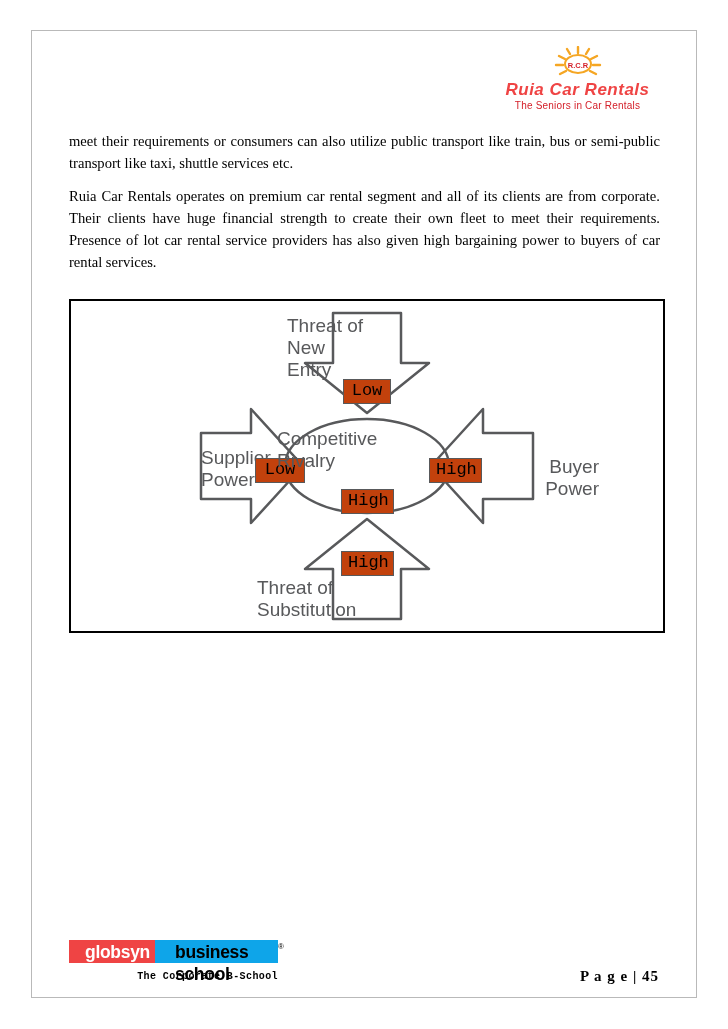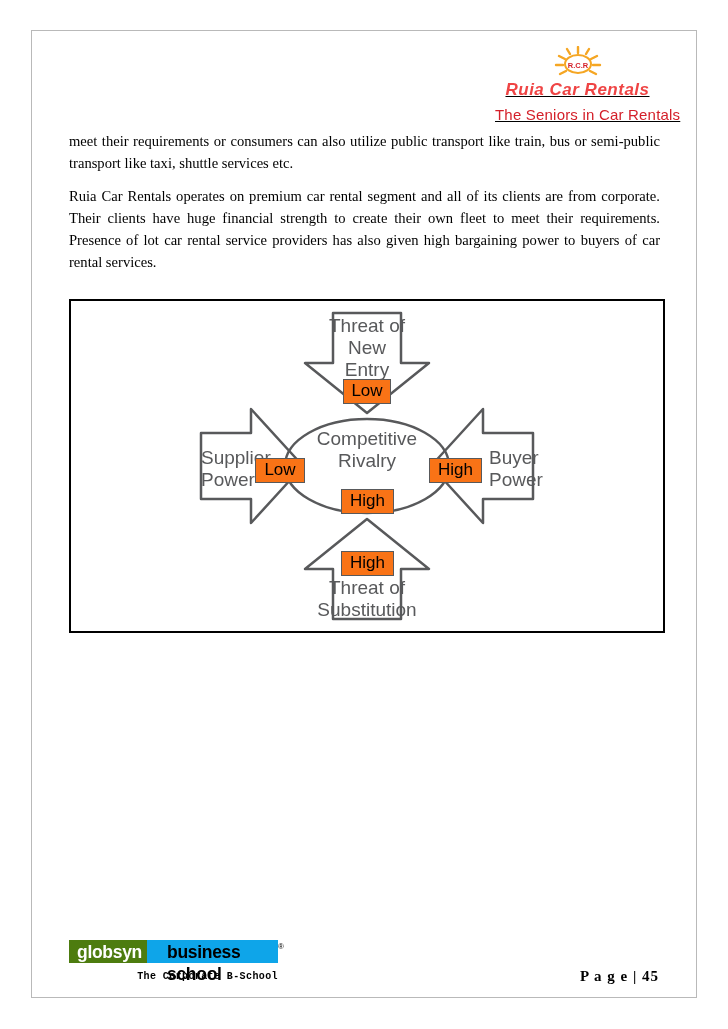--- a/index.html
+++ b/index.html
@@ -38,21 +38,20 @@
     width: 591px;
   }
 
   
   .logo-wrap {
     position: absolute;
     right: 0px;
     top: 0px;
     width: 165px;
     text-align: center;
-    text-decoration: underline;
   }
   .logo-sun {
     position: relative;
     width: 165px;
     height: 36px;
   }
   .sun-burst {
     position: absolute;
     left: 50%;
     top: 2px;
@@ -65,26 +64,25 @@
     font-weight: bold;
     font-style: italic;
     font-size: 17px;
     color: #ef4444;
     letter-spacing: 0.5px;
     line-height: 19px;
     white-space: nowrap;
   }
   .logo-tag {
     font-family: "Liberation Sans", sans-serif;
-    font-size: 15px;
+    font-size: 10px;
     color: #d4202a;
     letter-spacing: 0.2px;
-    margin-top: 7px;
+    margin-top: 1px;
     white-space: nowrap;
-    text-align: right;
   }
 
   
   p.body {
     font-size: 14.6px;
     line-height: 22px;
     text-align: justify;
     margin: 0 0 11px 0;
   }
   p.first {
@@ -111,28 +109,28 @@
     position: absolute;
     left: 0;
     top: 0;
   }
   .dlabel {
     position: absolute;
     font-family: "Liberation Sans", sans-serif;
     color: #58595b;
     font-size: 19px;
     line-height: 22px;
-    text-align: center;
+    text-align: left;
     white-space: pre-line;
   }
   .vbox {
     position: absolute;
     border: 1.5px solid #58595b;
-    background: #f97316;
-    font-family: Liberation Sans, sans-serif;
+    background: #c2410c;
+    font-family: Liberation Mono, monospace;
     color: #000000;
     font-size: 17px;
     line-height: 20px;
     text-align: center;
     padding: 1px 6px 2px 6px;
     box-sizing: border-box;
   }
 
   
   .footer-logo {
@@ -140,26 +138,26 @@
     left: 69px;
     top: 940px;
     width: 215px;
   }
   .gbs-row {
     display: flex;
     align-items: stretch;
     height: 23px;
   }
   .gbs-red {
-    background: #4d7c0f;
+    background: #ef4444;
     color: #ffffff;
     font-family: "Liberation Sans", sans-serif;
     font-weight: bold;
     font-size: 17.5px;
-    padding: 1px 5px 0 8px;
+    padding: 1px 5px 0 16px;
     letter-spacing: -0.3px;
     line-height: 22px;
   }
   .gbs-black {
     background: #0ea5e9;
     color: #000000;
     font-family: "Liberation Sans", sans-serif;
     font-weight: bold;
     font-size: 17.5px;
     padding: 1px 2px 0 20px;
@@ -252,21 +250,21 @@
 
       <div class="dlabel" style="left:130px;top:146px;width:110px;text-align:left;">Supplier
 Power</div>
       <div class="vbox" style="left:184px;top:157px;width:50px;">Low</div>
 
       <div class="dlabel" style="left:296px;top:127px;width:180px;margin-left:-90px;">Competitive
 Rivalry</div>
       <div class="vbox" style="left:270px;top:188px;width:53px;">High</div>
 
       <div class="vbox" style="left:358px;top:157px;width:53px;">High</div>
-      <div class="dlabel" style="left:418px;top:146px;width:110px;text-align:left;">Buyer
+      <div class="dlabel" style="left:418px;top:155px;width:110px;text-align:right;">Buyer
 Power</div>
 
       <div class="vbox" style="left:270px;top:250px;width:53px;">High</div>
       <div class="dlabel" style="left:296px;top:276px;width:220px;margin-left:-110px;">Threat of
 Substitution</div>
     </div>
 
   </div>
 
   <div class="footer-logo">

